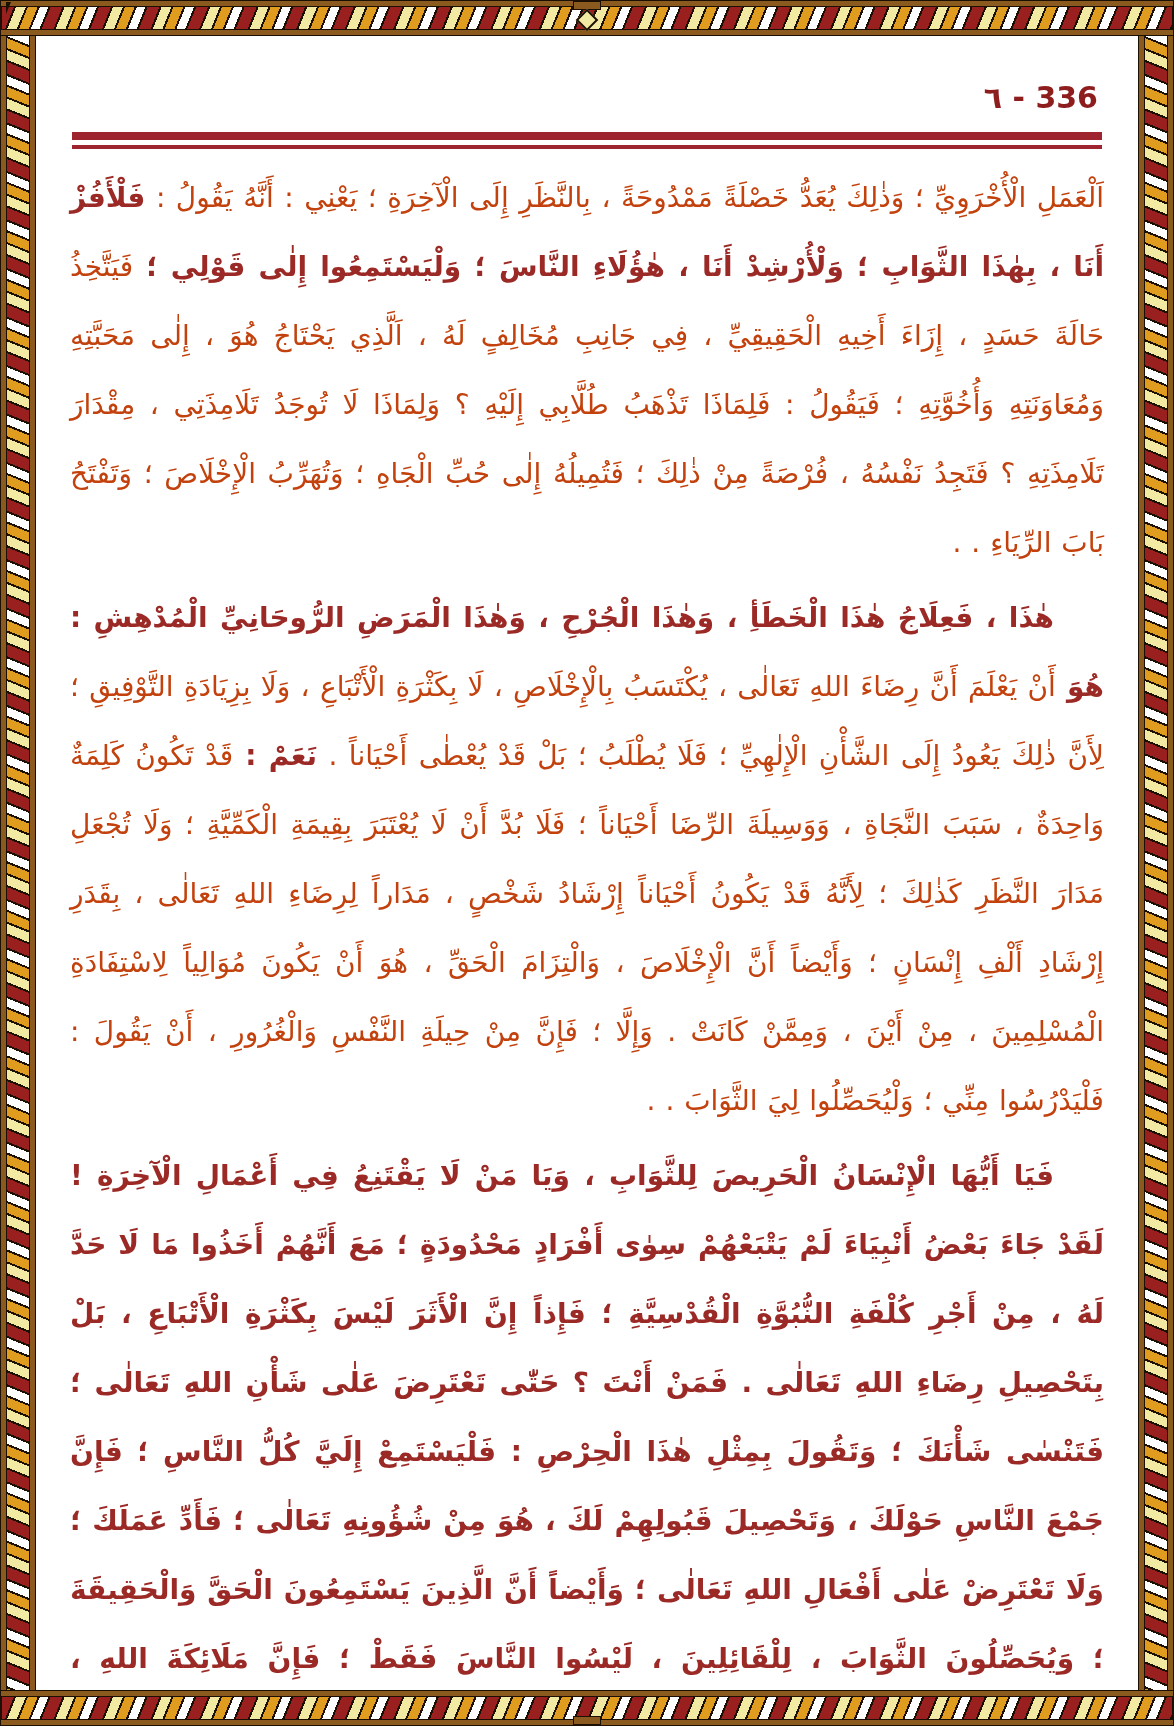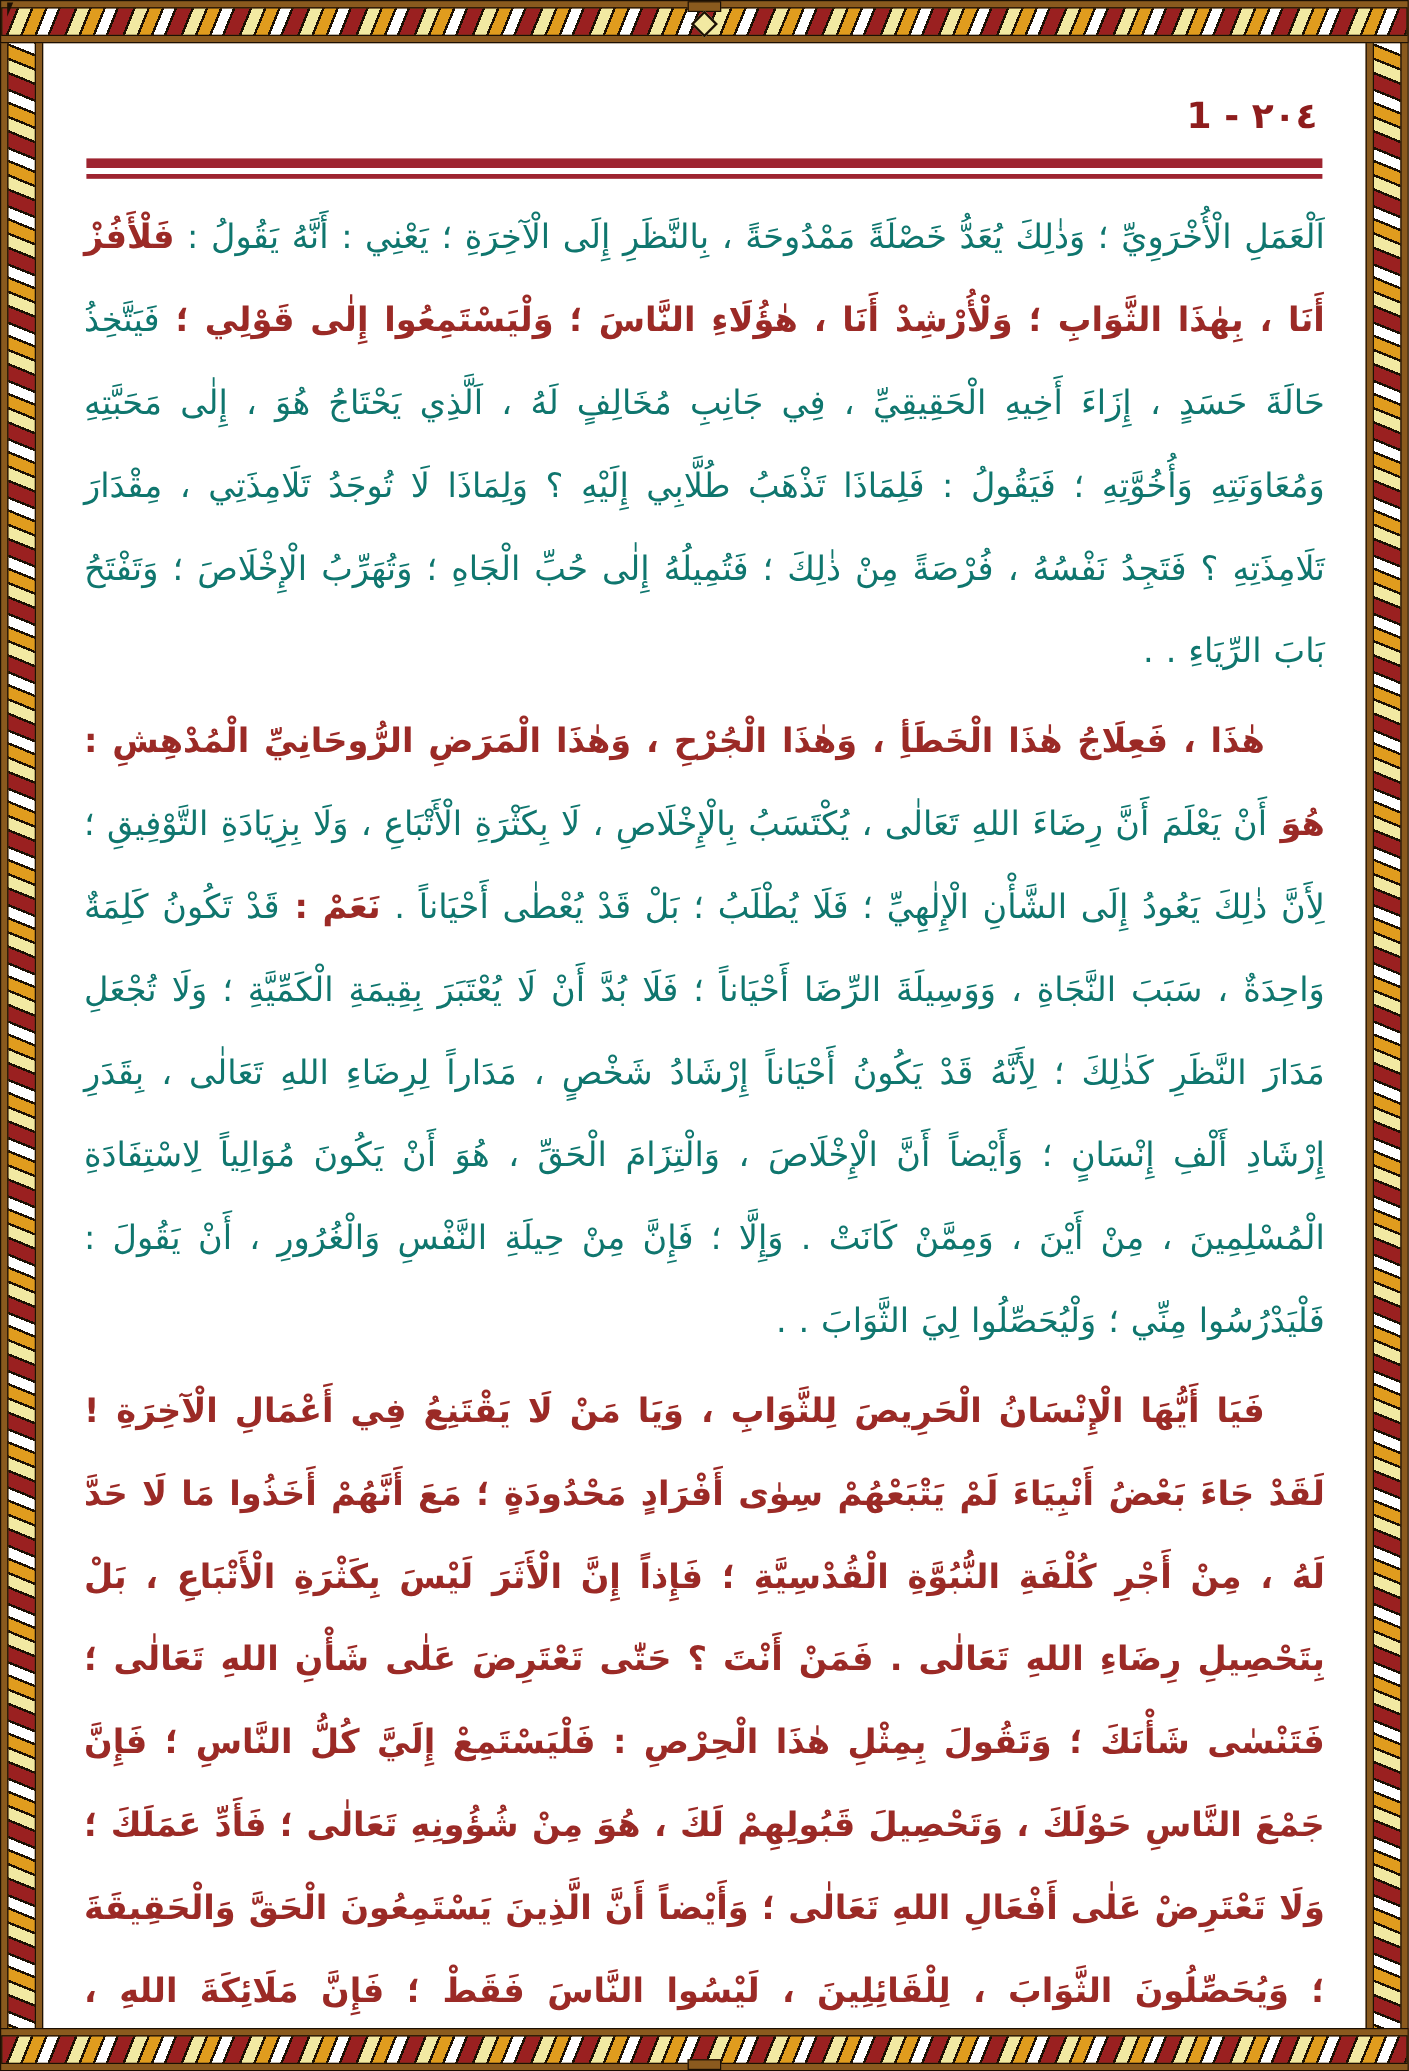--- a/index.html
+++ b/index.html
@@ -43,21 +43,21 @@
   .page-number{position:absolute;right:6px;top:18px;
     color:var(--title-red);font-size:30px;font-weight:bold;direction:rtl;}
   .double-rule{height:5px;background:#ffffff;
     border-top:8px solid var(--rule-red);border-bottom:4px solid var(--rule-red);
     margin:4px 2px 10px 2px;}
   .body-text{margin-top:14px;}
   .para{direction:rtl;text-align:justify;font-size:28px;line-height:69px;
     color:#000000;margin:0 0 6px 0;word-spacing:1px;}
   .para.indented{text-indent:50px;}
   .seg.red{color:var(--text-red);font-weight:bold;}
-  .seg.black{color:#0f766e;}
+  .seg.black{color:#c2410c;}
 </style>
 </head>
 <body>
 
 <div class="strip strip-top">
     <div class="chain"></div>
   </div>
 <div class="strip strip-bottom">
     <div class="chain"></div>
   </div>
@@ -67,21 +67,21 @@
 <div class="strip strip-right">
     <div class="chain"></div>
   </div>
 <div class="ornament-bar top"></div>
 <div class="ornament-diamond"></div>
 <div class="ornament-bar bottom"></div>
 <div class="corner-spike"></div>
 
 <div class="content">
   <div class="header">
-    <div class="page-number">٢٠٤ - 1</div>
+    <div class="page-number">336 - ٦</div>
   </div>
   <div class="double-rule"></div>
   <div class="body-text" id="body-text">
       <p class="para"><span class="seg black">اَلْعَمَلِ الْأُخْرَوِيِّ ؛ وَذٰلِكَ يُعَدُّ خَصْلَةً مَمْدُوحَةً ، بِالنَّظَرِ إِلَى الْآخِرَةِ ؛ يَعْنِي : أَنَّهُ يَقُولُ : </span><span class="seg red">فَلْأَفُزْ أَنَا ، بِهٰذَا الثَّوَابِ ؛ وَلْأُرْشِدْ أَنَا ، هٰؤُلَاءِ النَّاسَ ؛ وَلْيَسْتَمِعُوا إِلٰى قَوْلِي ؛ </span><span class="seg black">فَيَتَّخِذُ حَالَةَ حَسَدٍ ، إِزَاءَ أَخِيهِ الْحَقِيقِيِّ ، فِي جَانِبِ مُخَالِفٍ لَهُ ، اَلَّذِي يَحْتَاجُ هُوَ ، إِلٰى مَحَبَّتِهِ وَمُعَاوَنَتِهِ وَأُخُوَّتِهِ ؛ فَيَقُولُ : فَلِمَاذَا تَذْهَبُ طُلَّابِي إِلَيْهِ ؟ وَلِمَاذَا لَا تُوجَدُ تَلَامِذَتِي ، مِقْدَارَ تَلَامِذَتِهِ ؟ فَتَجِدُ نَفْسُهُ ، فُرْصَةً مِنْ ذٰلِكَ ؛ فَتُمِيلُهُ إِلٰى حُبِّ الْجَاهِ ؛ وَتُهَرِّبُ الْإِخْلَاصَ ؛ وَتَفْتَحُ بَابَ الرِّيَاءِ . .</span></p>
       <p class="para indented"><span class="seg red">هٰذَا ، فَعِلَاجُ هٰذَا الْخَطَأِ ، وَهٰذَا الْجُرْحِ ، وَهٰذَا الْمَرَضِ الرُّوحَانِيِّ الْمُدْهِشِ : هُوَ </span><span class="seg black">أَنْ يَعْلَمَ أَنَّ رِضَاءَ اللهِ تَعَالٰى ، يُكْتَسَبُ بِالْإِخْلَاصِ ، لَا بِكَثْرَةِ الْأَتْبَاعِ ، وَلَا بِزِيَادَةِ التَّوْفِيقِ ؛ لِأَنَّ ذٰلِكَ يَعُودُ إِلَى الشَّأْنِ الْإِلٰهِيِّ ؛ فَلَا يُطْلَبُ ؛ بَلْ قَدْ يُعْطٰى أَحْيَاناً . </span><span class="seg red">نَعَمْ : </span><span class="seg black">قَدْ تَكُونُ كَلِمَةٌ وَاحِدَةٌ ، سَبَبَ النَّجَاةِ ، وَوَسِيلَةَ الرِّضَا أَحْيَاناً ؛ فَلَا بُدَّ أَنْ لَا يُعْتَبَرَ بِقِيمَةِ الْكَمِّيَّةِ ؛ وَلَا تُجْعَلِ مَدَارَ النَّظَرِ كَذٰلِكَ ؛ لِأَنَّهُ قَدْ يَكُونُ أَحْيَاناً إِرْشَادُ شَخْصٍ ، مَدَاراً لِرِضَاءِ اللهِ تَعَالٰى ، بِقَدَرِ إِرْشَادِ أَلْفِ إِنْسَانٍ ؛ وَأَيْضاً أَنَّ الْإِخْلَاصَ ، وَالْتِزَامَ الْحَقِّ ، هُوَ أَنْ يَكُونَ مُوَالِياً لِاسْتِفَادَةِ الْمُسْلِمِينَ ، مِنْ أَيْنَ ، وَمِمَّنْ كَانَتْ . وَإِلَّا ؛ فَإِنَّ مِنْ حِيلَةِ النَّفْسِ وَالْغُرُورِ ، أَنْ يَقُولَ : فَلْيَدْرُسُوا مِنِّي ؛ وَلْيُحَصِّلُوا لِيَ الثَّوَابَ . .</span></p>
       <p class="para indented"><span class="seg red">فَيَا أَيُّهَا الْإِنْسَانُ الْحَرِيصَ لِلثَّوَابِ ، وَيَا مَنْ لَا يَقْتَنِعُ فِي أَعْمَالِ الْآخِرَةِ ! لَقَدْ جَاءَ بَعْضُ أَنْبِيَاءَ لَمْ يَتْبَعْهُمْ سِوٰى أَفْرَادٍ مَحْدُودَةٍ ؛ مَعَ أَنَّهُمْ أَخَذُوا مَا لَا حَدَّ لَهُ ، مِنْ أَجْرِ كُلْفَةِ النُّبُوَّةِ الْقُدْسِيَّةِ ؛ فَإِذاً إِنَّ الْأَثَرَ لَيْسَ بِكَثْرَةِ الْأَتْبَاعِ ، بَلْ بِتَحْصِيلِ رِضَاءِ اللهِ تَعَالٰى . فَمَنْ أَنْتَ ؟ حَتّٰى تَعْتَرِضَ عَلٰى شَأْنِ اللهِ تَعَالٰى ؛ فَتَنْسٰى شَأْنَكَ ؛ وَتَقُولَ بِمِثْلِ هٰذَا الْحِرْصِ : فَلْيَسْتَمِعْ إِلَيَّ كُلُّ النَّاسِ ؛ فَإِنَّ جَمْعَ النَّاسِ حَوْلَكَ ، وَتَحْصِيلَ قَبُولِهِمْ لَكَ ، هُوَ مِنْ شُؤُونِهِ تَعَالٰى ؛ فَأَدِّ عَمَلَكَ ؛ وَلَا تَعْتَرِضْ عَلٰى أَفْعَالِ اللهِ تَعَالٰى ؛ وَأَيْضاً أَنَّ الَّذِينَ يَسْتَمِعُونَ الْحَقَّ وَالْحَقِيقَةَ ؛ وَيُحَصِّلُونَ الثَّوَابَ ، لِلْقَائِلِينَ ، لَيْسُوا النَّاسَ فَقَطْ ؛ فَإِنَّ مَلَائِكَةَ اللهِ ، وَرُوحَانِيَّاتِهِ وَمَخْلُوقَاتِهِ مِنْ ذَوِي الشُّعُورِ ، مَلَأُوا الْعَوَالِمَ ؛ وَعَمَرُوا كُلَّ النَّوَاحِي ؛ فَإِذَا</span></p>
     </div>
 </div>
 
 </body></html>

